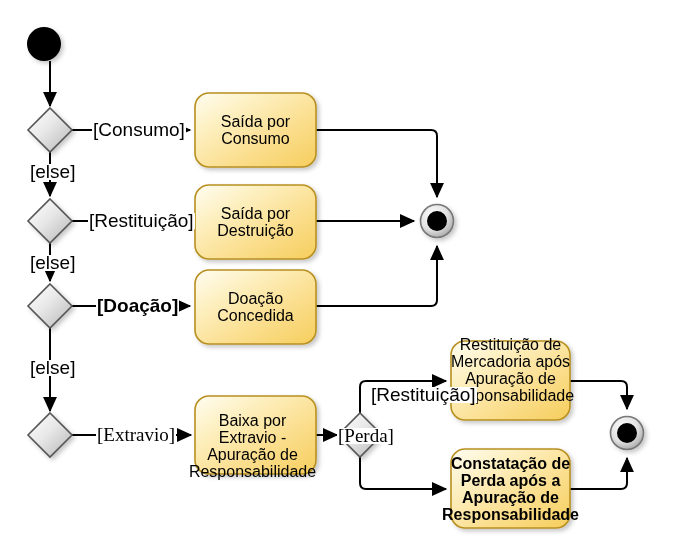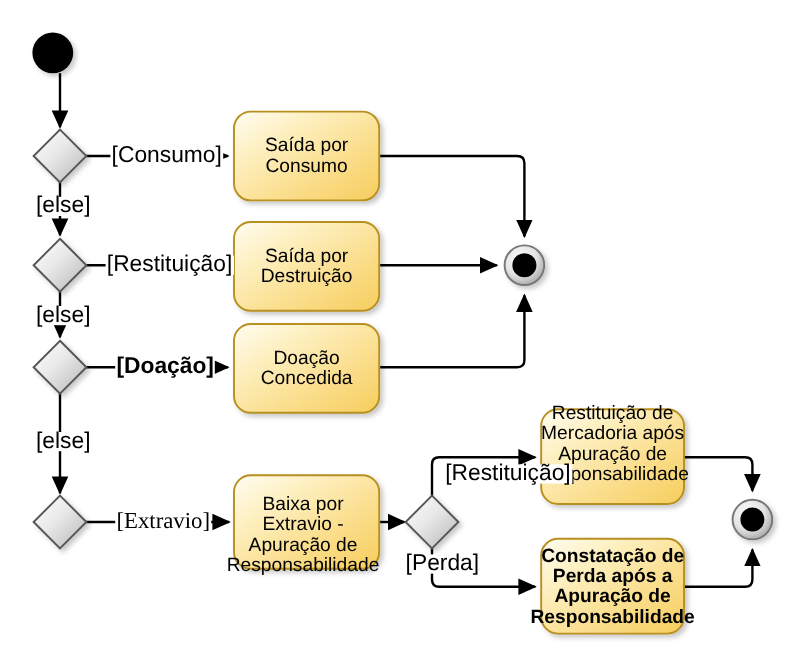--- a/index.html
+++ b/index.html
@@ -196,15 +196,15 @@
   <div class="edge-label" style="left:29px; top:255px;">[else]</div>
 
   <div class="edge-label" style="left:96px; top:298px;font-weight:bold;">[Doação]</div>
 
   <div class="edge-label" style="left:29px; top:360px;">[else]</div>
 
   <div class="edge-label" style="left:96px; top:427px;font-family:Liberation Serif, serif;">[Extravio]</div>
 
   <div class="edge-label" style="left:327px; top:387px;margin-left:43px;">[Restituição]</div>
 
-  <div class="edge-label" style="left:337px; top:462px;">[Perda]</div>
+  <div class="edge-label" style="left:337px; top:428px;font-family:Liberation Serif, serif;">[Perda]</div>
 
 </div>
 
 </body></html>

